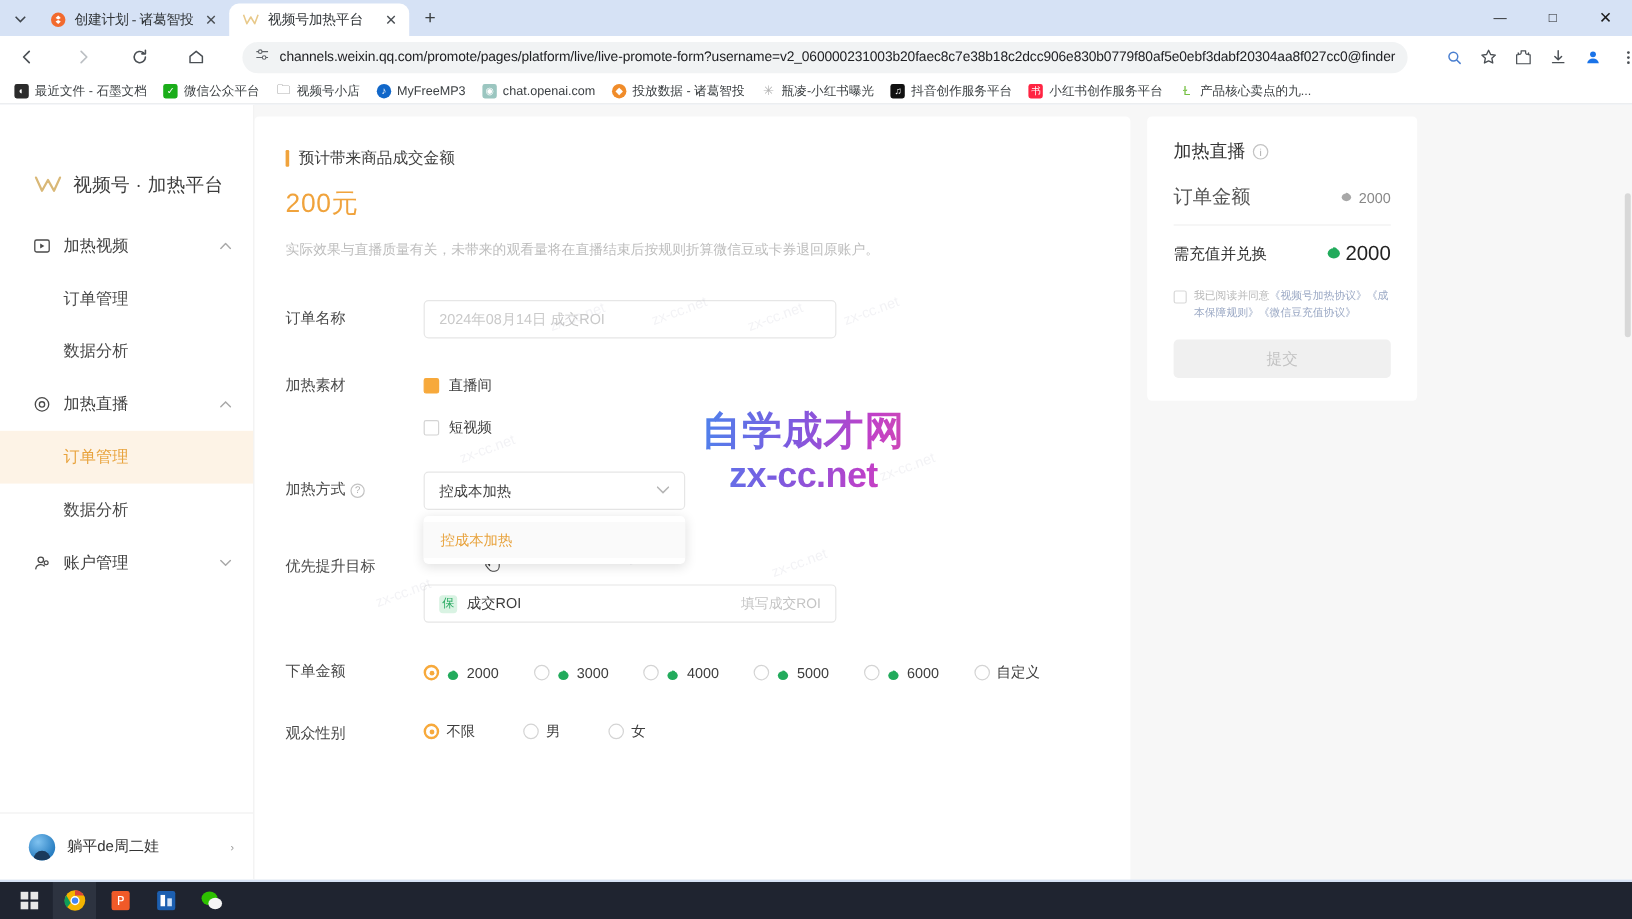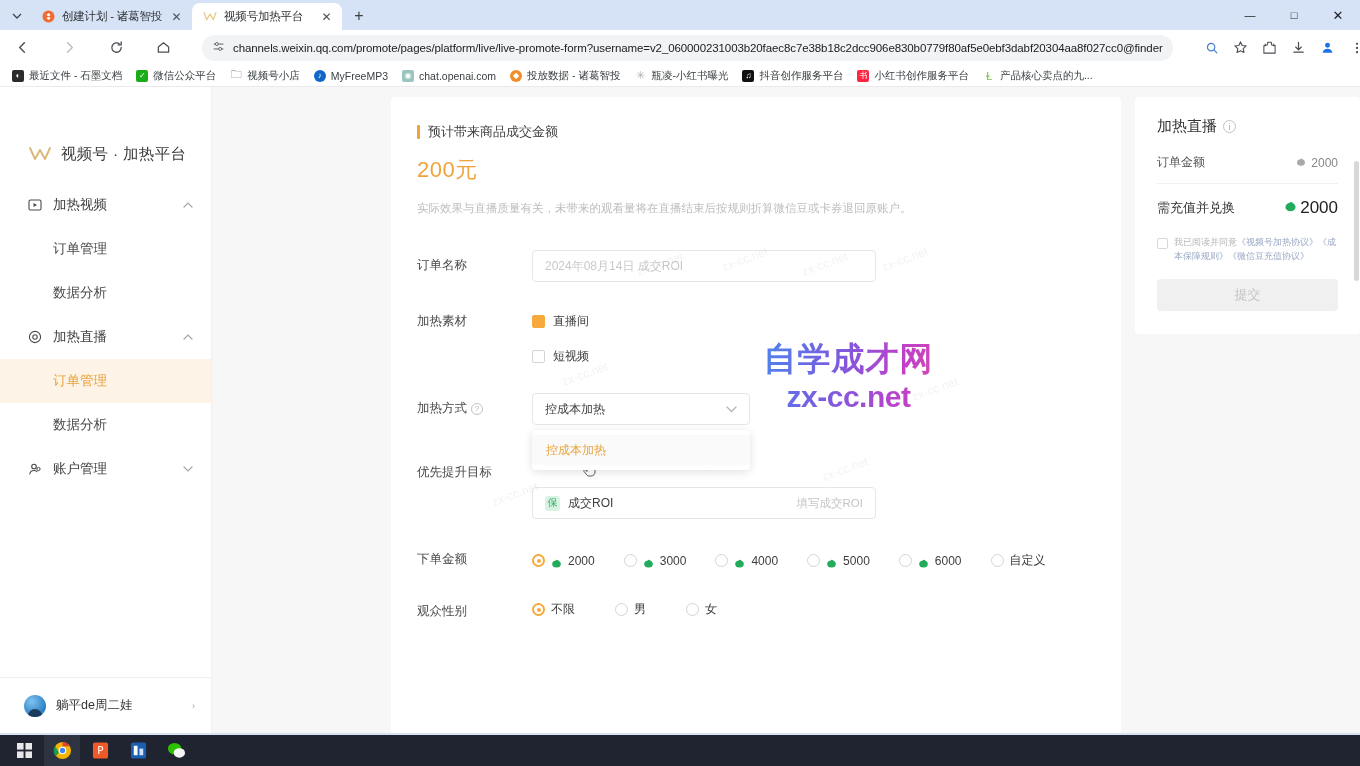--- a/index.html
+++ b/index.html
@@ -20,20 +20,21 @@
   }
   .tab-chevron {
     width: 26px; height: 28px; display: flex; align-items: center; justify-content: center;
     color: #40464d; font-size: 9px;
   }
   .tab {
     height: 27px; display: flex; align-items: center; gap: 7px;
     padding: 0 8px 0 11px; border-radius: 8px 8px 0 0;
     font-size: 11.5px; color: #2f3336; max-width: 190px; min-width: 150px;
     position: relative;
+    font-family: Liberation Serif, serif;
   }
   .tab.inactive { background: transparent; }
   .tab.active { background: #ffffff; }
   .tab-favicon { width: 14px; height: 14px; flex: 0 0 14px; display:flex; align-items:center; justify-content:center;}
   .tab-title {
     flex: 1; white-space: nowrap; overflow: hidden; text-overflow: ellipsis;
     font-size: 11.5px; letter-spacing: -0.2px;
   }
   .tab-close {
     width: 15px; height: 15px; flex: 0 0 15px; border-radius: 50%;
@@ -122,21 +123,21 @@
   }
   .avatar::after {
     content: ""; position: absolute; left: 4px; bottom: 0; width: 14px; height: 8px;
     background: #1a3a5c; border-radius: 7px 7px 0 0;
   }
   .side-user-name { flex: 1; font-size: 12.5px; color: #333; }
 
   
   .main {
     flex: 1; overflow: hidden; position: relative;
-    display: flex; justify-content: flex-end; padding-top: 10px; gap: 14px;
+    display: flex; justify-content: flex-start; padding-top: 10px; gap: 14px;
   }
   .card {
     width: 730px; background: #ffffff; border-radius: 4px;
     padding: 26px 0 0 0; position: relative; min-height: 700px;
   }
   .card-right {
     width: 225px; background: #ffffff; border-radius: 4px; height: 237px;
     padding: 20px 22px 0 22px; position: relative;
   }
 
@@ -215,21 +216,21 @@
   
   .rc-title { display: flex; align-items: center; gap: 6px; font-size: 15px; color: #333; }
   .rc-info {
     width: 13px; height: 13px; border-radius: 50%; border: 1px solid #c3c3c3;
     font-size: 8.5px; color: #aaa; display: flex; align-items: center; justify-content: center;
   }
   .rc-row1 {
     display: flex; align-items: center; justify-content: space-between;
     margin-top: 18px; padding-bottom: 12px; border-bottom: 1px solid #f0f0f0;
   }
-  .rc-lbl { font-size: 12px; color: #555; }
+  .rc-lbl { font-size: 16px; color: #555; }
   .rc-val { font-size: 12px; color: #888; display: flex; align-items: center; gap: 5px; }
   .rc-row2 { display: flex; align-items: center; justify-content: space-between; margin-top: 14px; }
   .rc-lbl2 { font-size: 13px; color: #333; }
   .rc-val2 { font-size: 17px; color: #222; display: flex; align-items: center; gap: 3px; }
   .agree { display: flex; gap: 6px; margin-top: 18px; }
   .agree-ck { width: 11px; height: 11px; flex: 0 0 11px; border: 1px solid #d8d8d8; border-radius: 2px; margin-top: 2px;}
   .agree-txt { font-size: 9px; color: #b8b8b8; line-height: 1.5; }
   .agree-txt .lnk { color: #9aa8c4; }
   .submit-btn {
     margin-top: 16px; height: 32px; background: #f0f0f0; border-radius: 4px;

